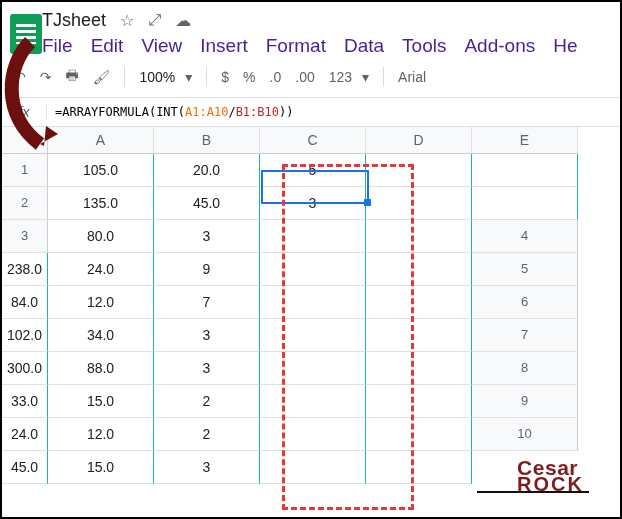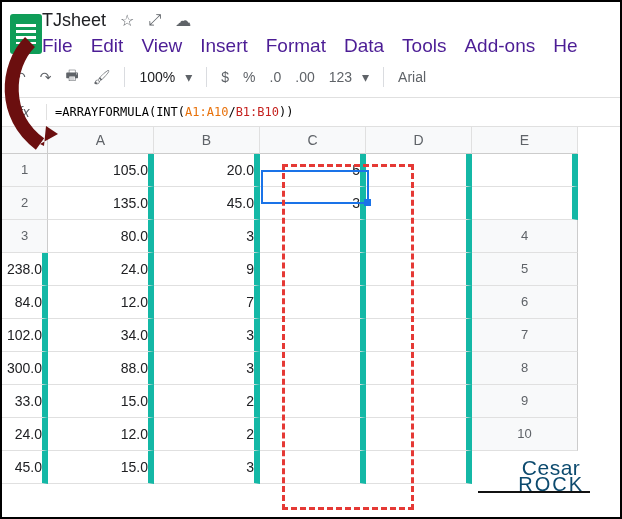--- a/index.html
+++ b/index.html
@@ -18,27 +18,27 @@
 .zoom{color:#202124}
 .fbar{display:flex;align-items:center;border-bottom:1px solid #e0e0e0;height:28px}
 .fx{width:44px;text-align:center;font-style:italic;color:#5f6368;border-right:1px solid #e0e0e0;font-size:14px}
 .formula{padding:0 8px;font-family:"Consolas",monospace;font-size:12px}
 .formula .fn{color:#000}
 .formula .r1{color:#e8710a}
 .formula .r2{color:#c5221f}
 .grid{display:grid;grid-template-columns:46px repeat(5,106px);font-size:14px}
 .hd{background:#f8f9fa;border-right:1px solid #e0e0e0;border-bottom:1px solid #ccc;text-align:center;height:26px;line-height:26px;color:#5f6368}
 .rn{background:#f8f9fa;border-right:1px solid #ccc;border-bottom:1px solid #e0e0e0;text-align:center;color:#5f6368;height:32px;line-height:32px;font-size:13px}
-.cell{border-right:6px solid #14b8a6;border-bottom:1px solid #e0e0e0;text-align:right;height:32px;line-height:32px}
+.cell{border-right:1px solid #14b8a6;border-bottom:1px solid #e0e0e0;text-align:center;height:32px;line-height:32px}
 .corner{background:#f8f9fa;border-right:1px solid #ccc;border-bottom:1px solid #ccc}
 .sel{position:absolute;border:2px solid #1a73e8;pointer-events:none}
 .sel::after{content:"";position:absolute;right:-4px;bottom:-4px;width:7px;height:7px;background:#1a73e8}
 .hl{position:absolute;border:3px dashed #e53935;pointer-events:none}
 .arrow{position:absolute;left:-6px;top:34px;pointer-events:none}
-.watermark{position:absolute;right:36px;bottom:24px;font-family:Arial,sans-serif;font-weight:400;font-size:20px;line-height:17px;color:#0c4a6e;text-align:center;letter-spacing:0.5px}
+.watermark{position:absolute;right:36px;bottom:24px;font-family:Arial,sans-serif;font-weight:700;font-size:20px;line-height:17px;color:#7f1d1d;text-align:left;letter-spacing:0.5px}
 .watermark .l1{font-size:21px}
 .watermark .l3{font-size:20px;letter-spacing:2px}
 .watermark::before{content:"";position:absolute;left:-40px;top:32px;width:112px;height:2px;background:#111}
 </style>
 </head>
 <body>
 <div class="frame">
 
 <div class="titlebar">
   <div class="logo"></div>

